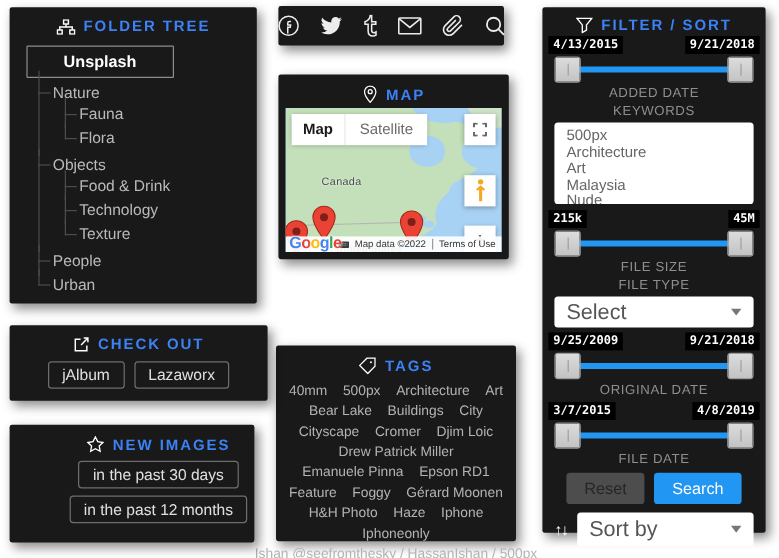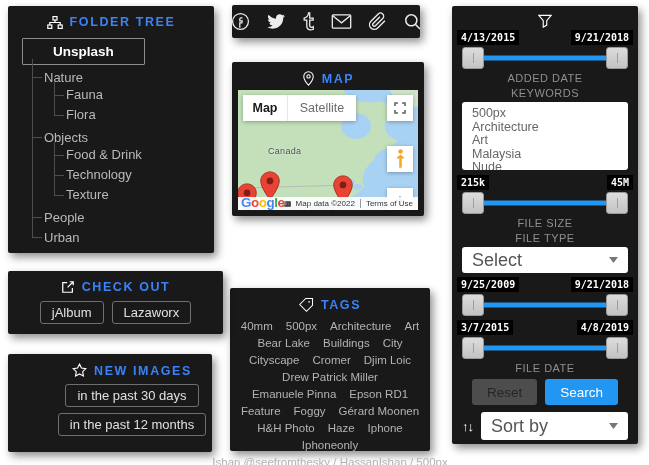--- a/index.html
+++ b/index.html
@@ -298,20 +298,21 @@
       <span>Ishan @seefromthesky / HassanIshan / 500px</span>
     </div>
 
   </div>
 
   <div class="panel" id="filter-panel">
     <div class="ptitle" style="padding-top:8px;">
       <svg width="14" height="14" viewBox="0 0 16 16" fill="none" stroke="#fff" stroke-width="1.3">
         <path d="M1 1.5h14L10 7.7v5L6 15V7.7z"></path>
       </svg>
+      <span>FILTER / SORT</span>
     </div>
 
     <div class="chip-row">
       <span class="chip">4/13/2015</span>
       <span class="chip">9/21/2018</span>
     </div>
     <div class="slider">
       <div class="track"></div>
       <div class="handle l"></div>
       <div class="handle r"></div>
@@ -348,20 +349,21 @@
 
     <div class="chip-row" style="margin-top:4px;">
       <span class="chip">9/25/2009</span>
       <span class="chip">9/21/2018</span>
     </div>
     <div class="slider">
       <div class="track"></div>
       <div class="handle l"></div>
       <div class="handle r"></div>
     </div>
+    <div class="flabel">ORIGINAL DATE</div>
 
     <div class="chip-row" style="margin-top:4px;">
       <span class="chip">3/7/2015</span>
       <span class="chip">4/8/2019</span>
     </div>
     <div class="slider">
       <div class="track"></div>
       <div class="handle l"></div>
       <div class="handle r"></div>
     </div>

